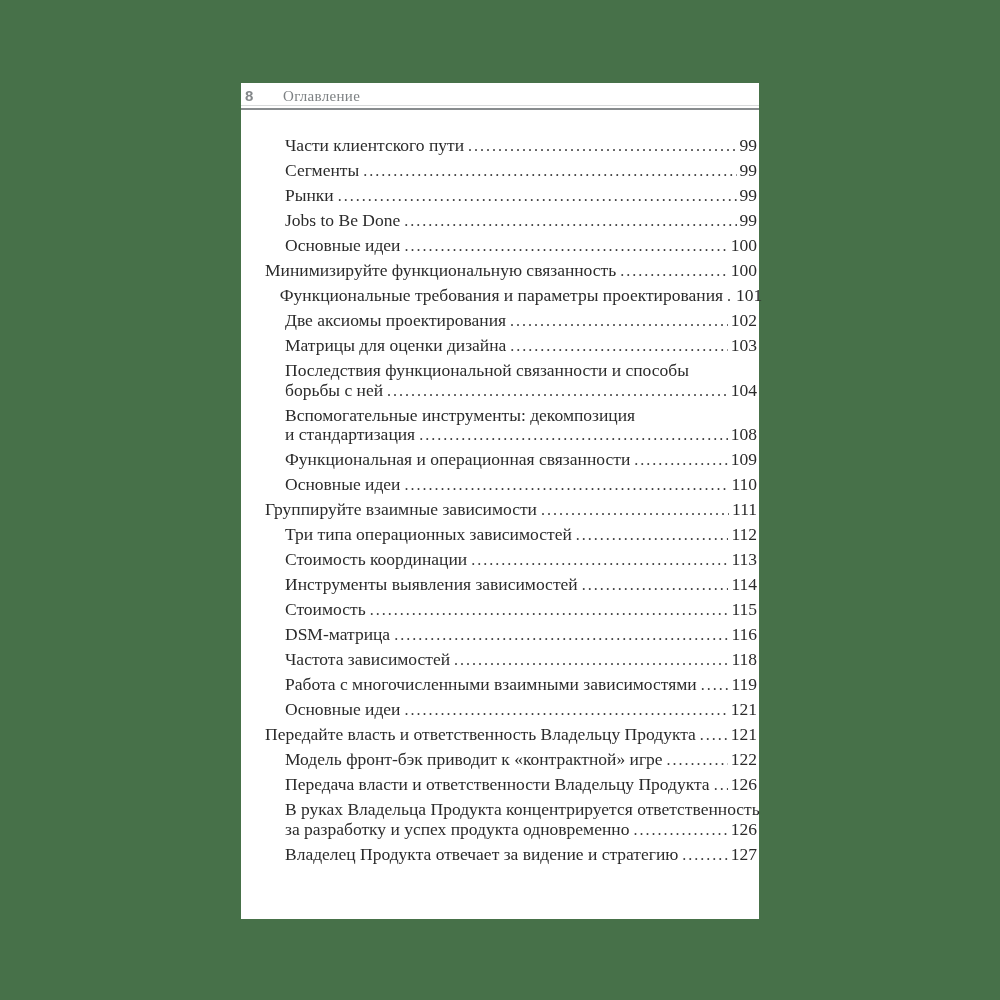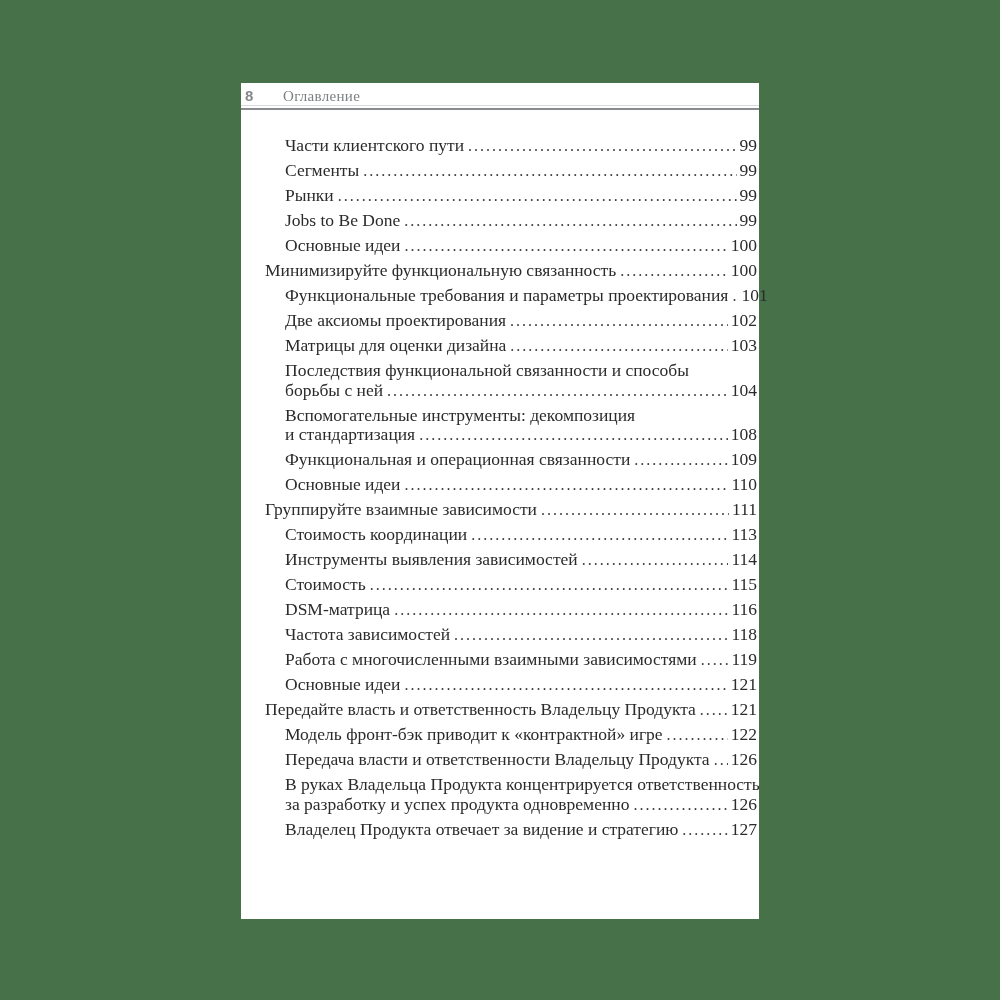--- a/index.html
+++ b/index.html
@@ -41,21 +41,21 @@
   }
   .toc {
     margin-top: 26px;
     padding-right: 2px;
     color: #2b2b2b;
     font-size: 17.5px;
   }
   .entry { margin: 0 0 5.5px 0; }
   .entry.level-1 { margin-left: 24px; }
   .entry.level-2 { margin-left: 44px; }
-  .tline { line-height: 19.5px; white-space: nowrap; }
+  .tline { line-height: 19.5px; white-space: nowrap; justify-content: center; }
   .tline.last { display: flex; align-items: baseline; }
   .t { white-space: nowrap; flex: 0 0 auto; }
   .dots {
     flex: 1 1 auto;
     overflow: hidden;
     white-space: nowrap;
     margin: 0 3px 0 4px;
     min-width: 6px;
     color: #3e3e3e;
   }
@@ -171,20 +171,27 @@
       </div>
       <div class="entry level-1">
         <div class="tline last">
           <span class="t">Группируйте взаимные зависимости</span>
           <span class="dots"></span>
           <span class="num">111</span>
         </div>
       </div>
       <div class="entry level-2">
         <div class="tline last">
+          <span class="t">Три типа операционных зависимостей</span>
+          <span class="dots"></span>
+          <span class="num">112</span>
+        </div>
+      </div>
+      <div class="entry level-2">
+        <div class="tline last">
           <span class="t">Стоимость координации</span>
           <span class="dots"></span>
           <span class="num">113</span>
         </div>
       </div>
       <div class="entry level-2">
         <div class="tline last">
           <span class="t">Инструменты выявления зависимостей</span>
           <span class="dots"></span>
           <span class="num">114</span>

